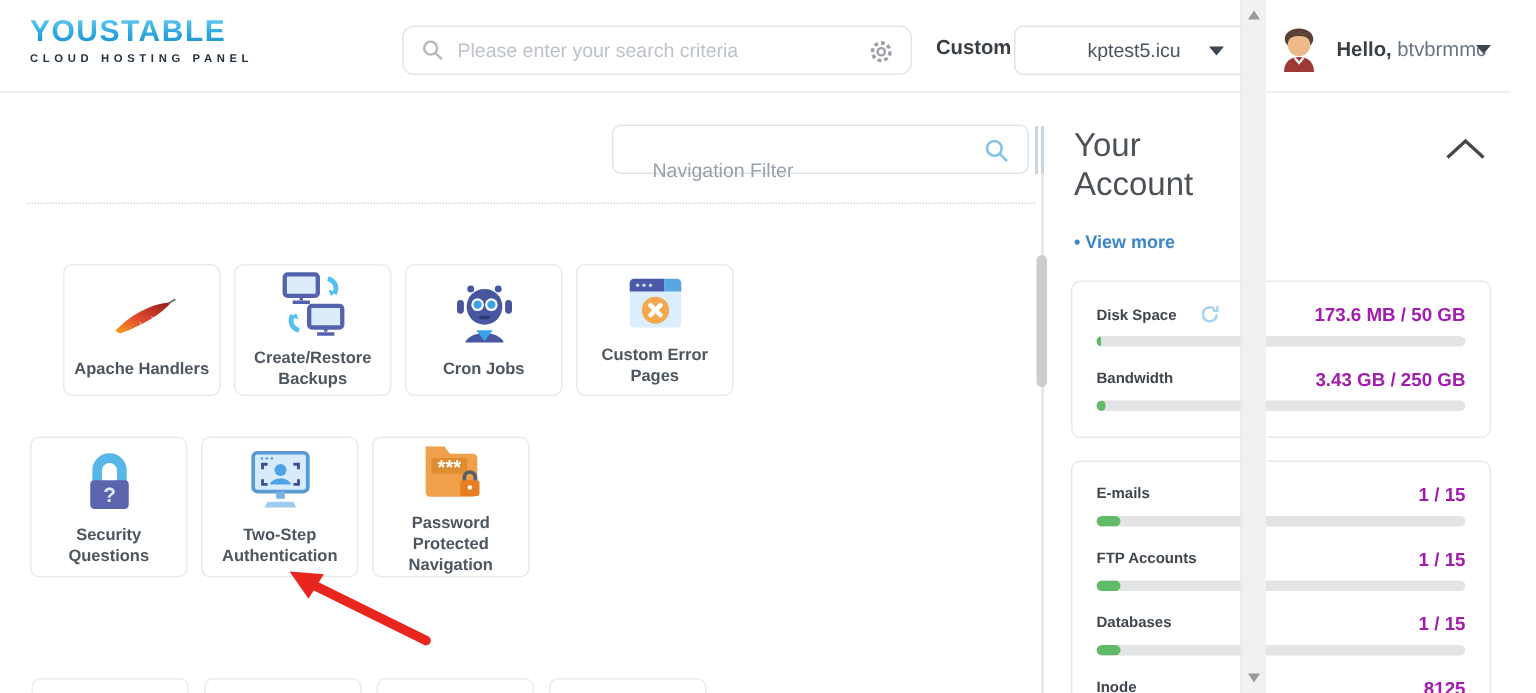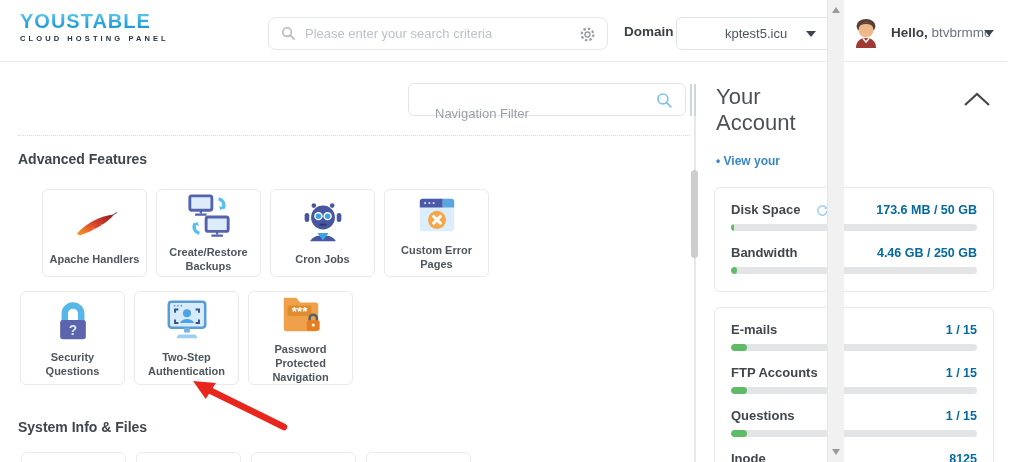--- a/index.html
+++ b/index.html
@@ -64,21 +64,21 @@
             background:#cdcdcd; border-radius:4px; cursor:grab; }
 
   .dotted-div { position:absolute; left:18px; top:135px; width:672px;
                 border-top:1px dotted #d9d9d9; }
   .sec-title { position:absolute; left:18px; font-size:14px; font-weight:700; color:#3e454c; }
 
   .card-row { position:absolute; display:flex; gap:9px; }
   .card { width:105px; background:#fff; border:1px solid #e9eaec; border-radius:6px;
           display:flex; flex-direction:column; align-items:center; justify-content:center;
           gap:6px; cursor:pointer; padding:6px 4px; }
-  .row1 { left:20px; top:189px;padding-left:22px; } .row1 .card { height:88px; }
+  .row1 { left:20px; top:176px;padding-left:22px; } .row1 .card { height:88px; }
   .row2 { left:20px; top:291px; } .row2 .card { height:94px; }
   .clabel { font-size:11px; font-weight:700; color:#4d565e; text-align:center;
             line-height:1.3; max-width:96px; }
   .cicon { display:block; height:46px; display:flex; align-items:center; }
   .stub-row { position:absolute; left:21px; top:452px; display:flex; gap:10px; }
   .stub { width:105px; height:30px; border:1px solid #ececec; border-radius:6px 6px 0 0;
           background:#fff; cursor:pointer; }
 
   .arrow-svg { position:absolute; left:0; top:0; pointer-events:none; z-index:4; }
 
@@ -89,23 +89,23 @@
   .sb-more { position:absolute; left:716px; top:154px; font-size:12px; font-weight:700;
              color:#3a86c8; cursor:pointer; }
 
   .sb-card { position:absolute; left:714px; width:280px; background:#fff;
              border:1px solid #e7e8ea; border-radius:6px; padding:15px 16px; }
   .sb-card1 { top:187px; height:105px; }
   .sb-card2 { top:307px; height:210px; }
   .u-row { margin-bottom:15px; }
   .u-line { display:flex; justify-content:space-between; align-items:center;
             margin-bottom:8px; height:13px; }
-  .u-label { font-size:13px; font-weight:700; color:#3f464d; display:flex;
+  .u-label { font-size:10px; font-weight:700; color:#3f464d; display:flex;
              align-items:flex-end; gap:16px; }
-  .u-val { font-size:12.5px; font-weight:700; color:#0369a1;text-align:right; }
+  .u-val { font-size:12.5px; font-weight:700; color:#a21caf;text-align:right; }
   .bar { height:7px; background:#e3e4e5; border-radius:4px; overflow:hidden; }
   .fill { height:7px; background:#5fbb68; border-radius:4px; }
 </style>
 </head>
 <body>
 
 <div class="page">
 
   <div class="header">
     <div class="logo">
@@ -122,21 +122,21 @@
       </span>
       <input type="text" placeholder="Please enter your search criteria" style="">
       <span class="hdr-gear">
         <svg width="17" height="17" viewBox="0 0 18 18">
             <circle cx="9" cy="9" r="6.2" fill="none" stroke="#9aa0a6" stroke-width="2.4" stroke-dasharray="2.7 2.1"></circle>
             <circle cx="9" cy="9" r="2.6" fill="none" stroke="#9aa0a6" stroke-width="1.6"></circle>
           </svg>
       </span>
     </div>
 
-    <span class="domain-label">Domain</span>
+    <span class="domain-label">Custom</span>
 
     <div class="domain-select">
       <span class="val">kptest5.icu</span>
       <span class="caret-down"></span>
     </div>
 
     <span class="avatar">
       <svg width="30" height="32" viewBox="0 0 30 32">
         <ellipse cx="15" cy="10" rx="9.5" ry="7" fill="#5a4034"></ellipse>
         <circle cx="15" cy="14" r="7.5" fill="#edb98a"></circle>
@@ -160,21 +160,20 @@
     </span>
   </div>
 
   <div class="mini-bar" style="left:690px"></div>
   <div class="mini-bar" style="left:694px"></div>
   <div class="mtrack"></div>
   <div class="mthumb"></div>
 
   <div class="dotted-div"></div>
 
-  <div class="sec-title" style="top:151px">Advanced Features</div>
 
   <div class="card-row row1">
     <div class="card">
       <span class="cicon">
         <svg width="46" height="40" viewBox="0 0 48 42">
           <defs>
               <linearGradient id="fg" x1="0" y1="1" x2="1" y2="0">
             <stop offset="0" stop-color="#f6a21d"></stop>
                 <stop offset="0.45" stop-color="#e2492f"></stop>
                 <stop offset="1" stop-color="#8e1b1b"></stop>
@@ -284,36 +283,35 @@
       </span>
       <span class="clabel">Password Protected Navigation</span>
     </div>
   </div>
 
   <svg class="arrow-svg" width="700" height="462">
     <line x1="284" y1="427" x2="211" y2="391" stroke="#e8261d" stroke-width="6.5" stroke-linecap="round"></line>
     <polygon points="193,381 215.9,382.9 205.7,399.1" fill="#e8261d"></polygon>
   </svg>
 
-  <div class="sec-title" style="top:419px">System Info &amp; Files</div>
 
   <div class="stub-row">
     <div class="stub"></div>
     <div class="stub"></div>
     <div class="stub"></div>
     <div class="stub"></div>
   </div>
 
   <div class="sb-title">Your Account</div>
   <span class="sb-chevron">
     <svg width="28" height="15" viewBox="0 0 28 15">
         <polyline points="2,13 14,2 26,13" fill="none" stroke="#43484d" stroke-width="2.2"></polyline>
       </svg>
   </span>
-  <div class="sb-more">• View your</div>
+  <div class="sb-more">• View more</div>
 
   <div class="sb-card sb-card1">
     <div class="u-row">
       <div class="u-line">
         <span class="u-label">
           <span>Disk Space</span>
           <span style="display:flex;">
             <svg width="13" height="13" viewBox="0 0 14 14">
                 <path d="M12 7 a5 5 0 1 1 -1.7 -3.7" fill="none" stroke="#a9d3ee" stroke-width="1.8"></path>
                 <path d="M12.5 1.2 v3.3 h-3.3" fill="none" stroke="#a9d3ee" stroke-width="1.8"></path>
@@ -324,21 +322,21 @@
       </div>
       <div class="bar">
         <div class="fill" style="width: 1.4%;"></div>
       </div>
     </div>
     <div class="u-row">
       <div class="u-line">
         <span class="u-label">
             <span>Bandwidth</span>
           </span>
-        <span class="u-val">4.46 GB / 250 GB</span>
+        <span class="u-val">3.43 GB / 250 GB</span>
       </div>
       <div class="bar">
         <div class="fill" style="width: 2.6%;"></div>
       </div>
     </div>
   </div>
 
   <div class="sb-card sb-card2">
     <div class="u-row">
       <div class="u-line">
@@ -358,21 +356,21 @@
           </span>
         <span class="u-val">1 / 15</span>
       </div>
       <div class="bar">
         <div class="fill" style="width: 6.7%;"></div>
       </div>
     </div>
     <div class="u-row">
       <div class="u-line">
         <span class="u-label">
-            <span>Questions</span>
+            <span>Databases</span>
           </span>
         <span class="u-val">1 / 15</span>
       </div>
       <div class="bar">
         <div class="fill" style="width: 6.7%;"></div>
       </div>
     </div>
     <div class="u-row">
       <div class="u-line">
         <span class="u-label">

